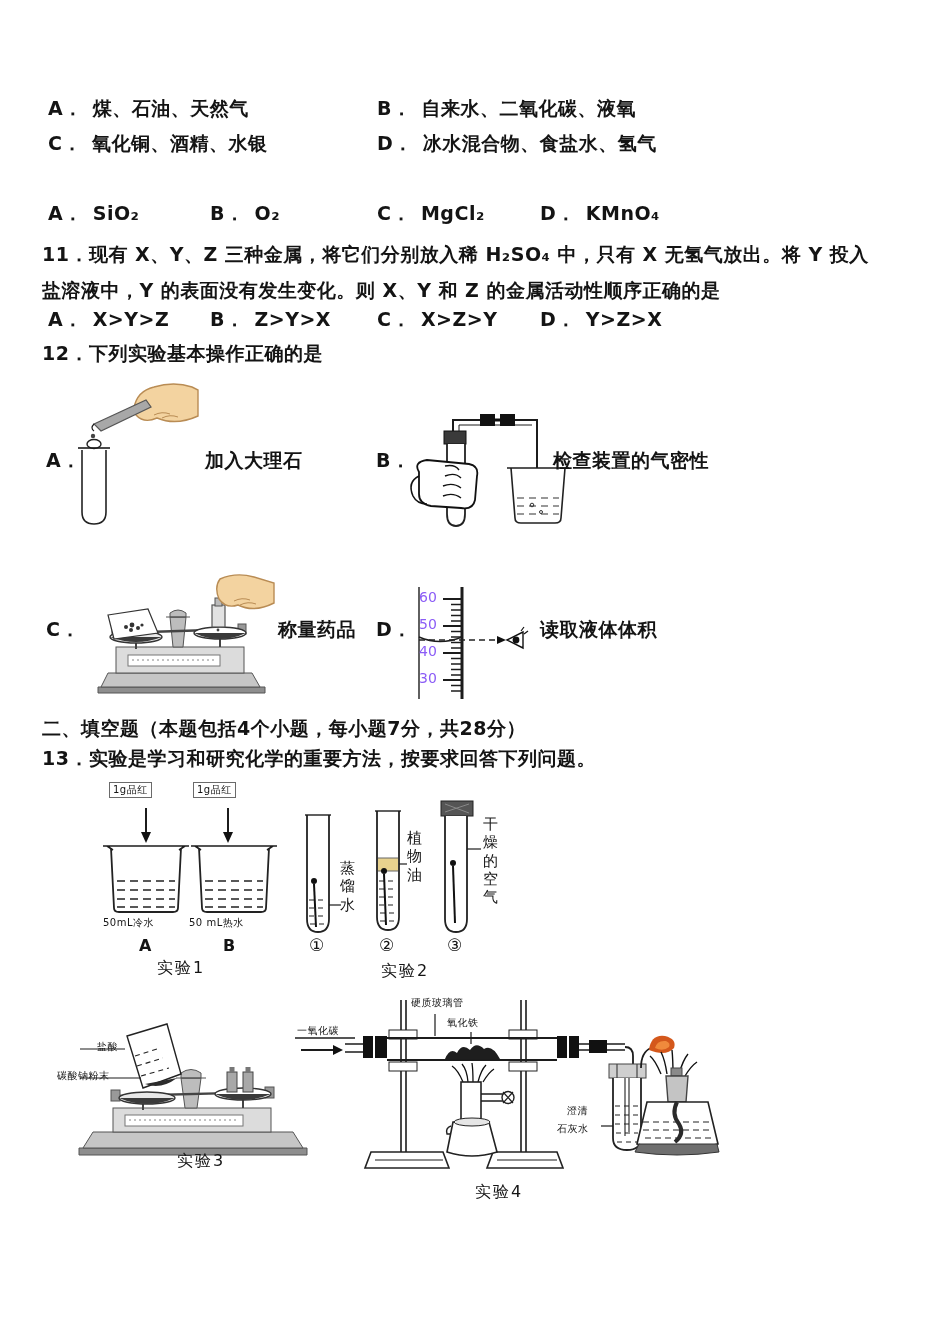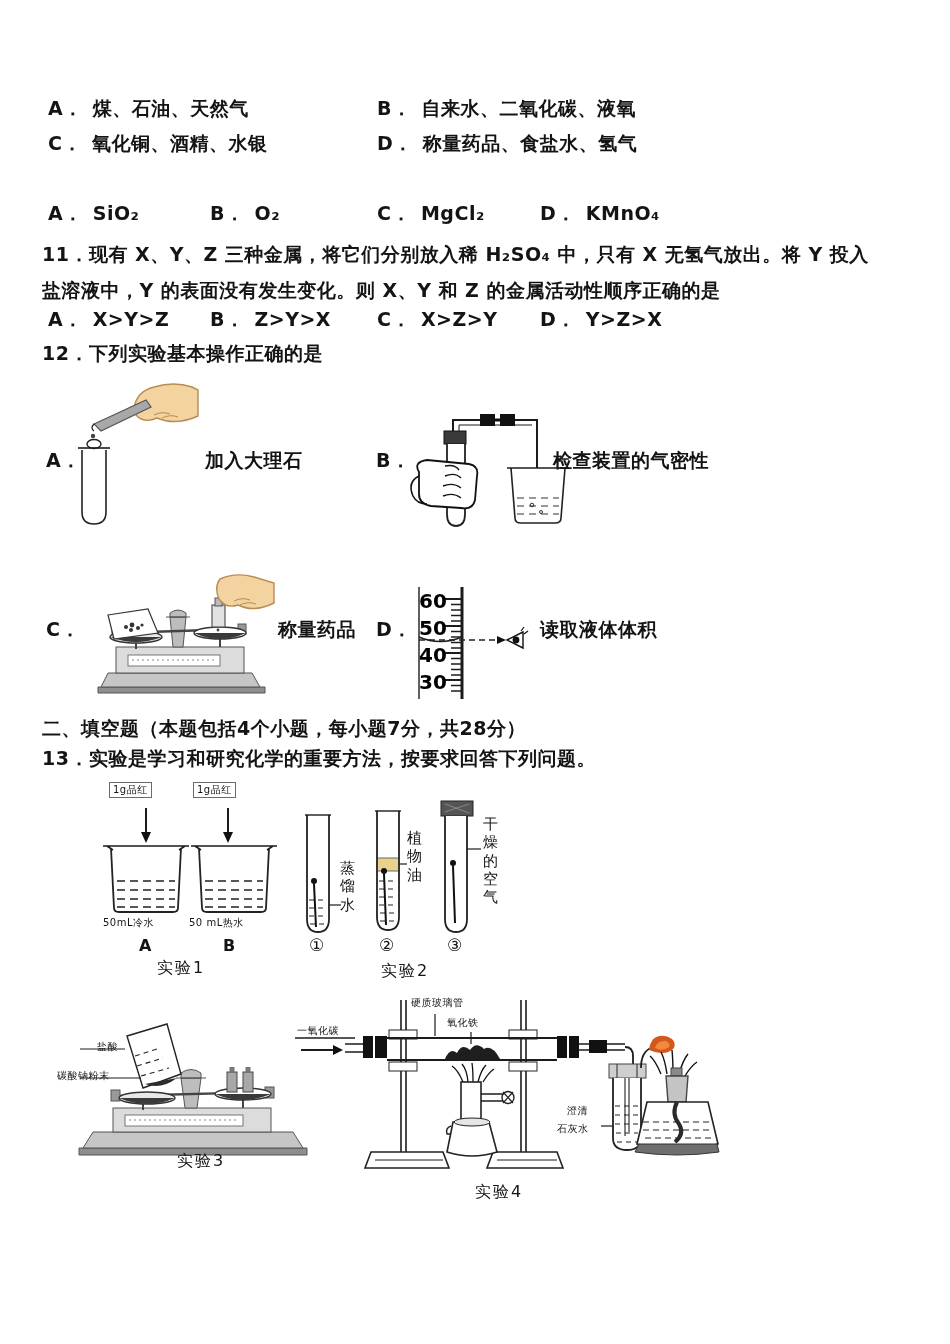--- a/index.html
+++ b/index.html
@@ -9,33 +9,33 @@
   .t{font-size:19px;font-weight:700;white-space:nowrap;letter-spacing:.5px;}
   .stem{font-size:19px;font-weight:700;letter-spacing:.5px;}
   .optlab{margin-right:10px;}
   .para{width:880px;line-height:36px;white-space:normal;}
   .small{font-size:10px;font-weight:400;white-space:nowrap;letter-spacing:.5px;}
   .cap{font-size:16px;font-weight:400;white-space:nowrap;letter-spacing:2px;text-align:center;}
   .sub{font-size:16px;font-weight:700;white-space:nowrap;}
   .boxed{border:1px solid #6a6a6a;padding:0 3px;background:#fff;}
   .vtext{width:17px;font-size:15px;font-weight:400;line-height:1.22;word-break:break-all;text-align:center;}
   .circnum{font-size:17px;font-weight:400;}
-  .bluenum{font-size:20px;font-weight:700;color:#000000;}
+  .bluenum{font-size:14px;font-weight:400;color:#8b5cf6;}
   svg{display:block;overflow:visible;}
   .ln{stroke:#1c1c1c;fill:none;}
 </style>
 </head>
 <body>
 
 <div id="page">
 
   <div class="abs t" style="left:48px;top:96px;"><span class="optlab">A．</span><span>煤、石油、天然气</span></div>
   <div class="abs t" style="left:377px;top:96px;"><span class="optlab">B．</span><span>自来水、二氧化碳、液氧</span></div>
   <div class="abs t" style="left:48px;top:131px;"><span class="optlab">C．</span><span>氧化铜、酒精、水银</span></div>
-  <div class="abs t" style="left:377px;top:131px;"><span class="optlab">D．</span><span>称量药品、食盐水、氢气</span></div>
+  <div class="abs t" style="left:377px;top:131px;"><span class="optlab">D．</span><span>冰水混合物、食盐水、氢气</span></div>
 
   <div class="abs t" style="left:48px;top:201px;"><span class="optlab">A．</span><span>SiO₂</span></div>
   <div class="abs t" style="left:210px;top:201px;"><span class="optlab">B．</span><span>O₂</span></div>
   <div class="abs t" style="left:377px;top:201px;"><span class="optlab">C．</span><span>MgCl₂</span></div>
   <div class="abs t" style="left:540px;top:201px;"><span class="optlab">D．</span><span>KMnO₄</span></div>
 
   <div class="abs stem para" style="left:42px;top:236px;">11．现有 X、Y、Z 三种金属，将它们分别放入稀 H₂SO₄ 中，只有 X 无氢气放出。将 Y 投入 Z 的盐溶液中，Y 的表面没有发生变化。则 X、Y 和 Z 的金属活动性顺序正确的是</div>
   <div class="abs t" style="left:48px;top:307px;"><span class="optlab">A．</span><span>X&gt;Y&gt;Z</span></div>
   <div class="abs t" style="left:210px;top:307px;"><span class="optlab">B．</span><span>Z&gt;Y&gt;X</span></div>
   <div class="abs t" style="left:377px;top:307px;"><span class="optlab">C．</span><span>X&gt;Z&gt;Y</span></div>

